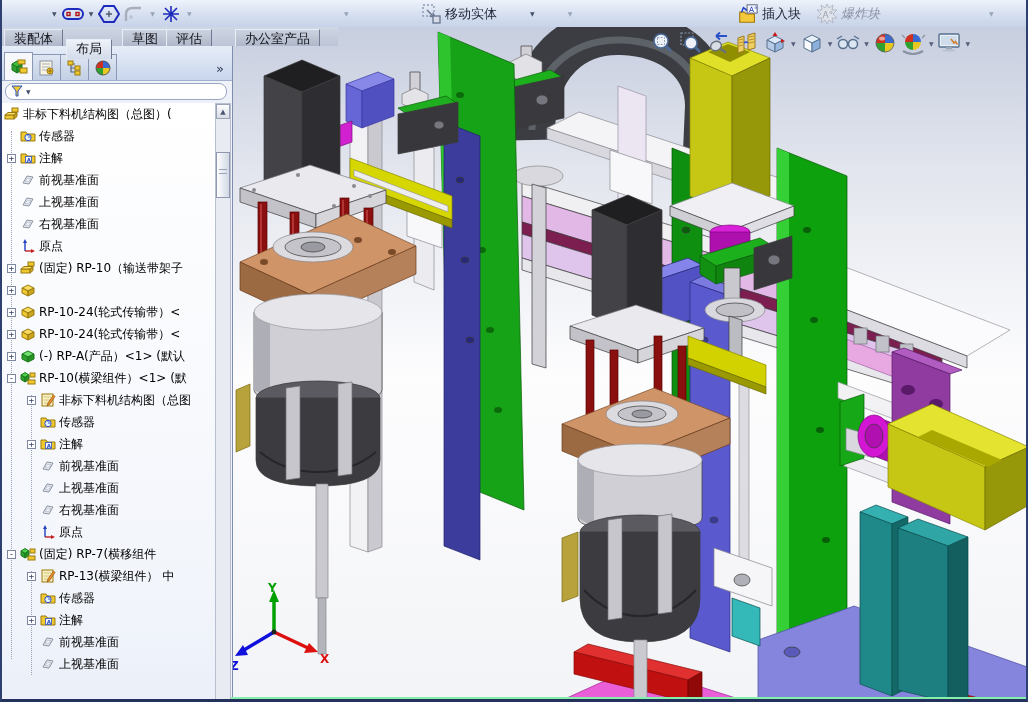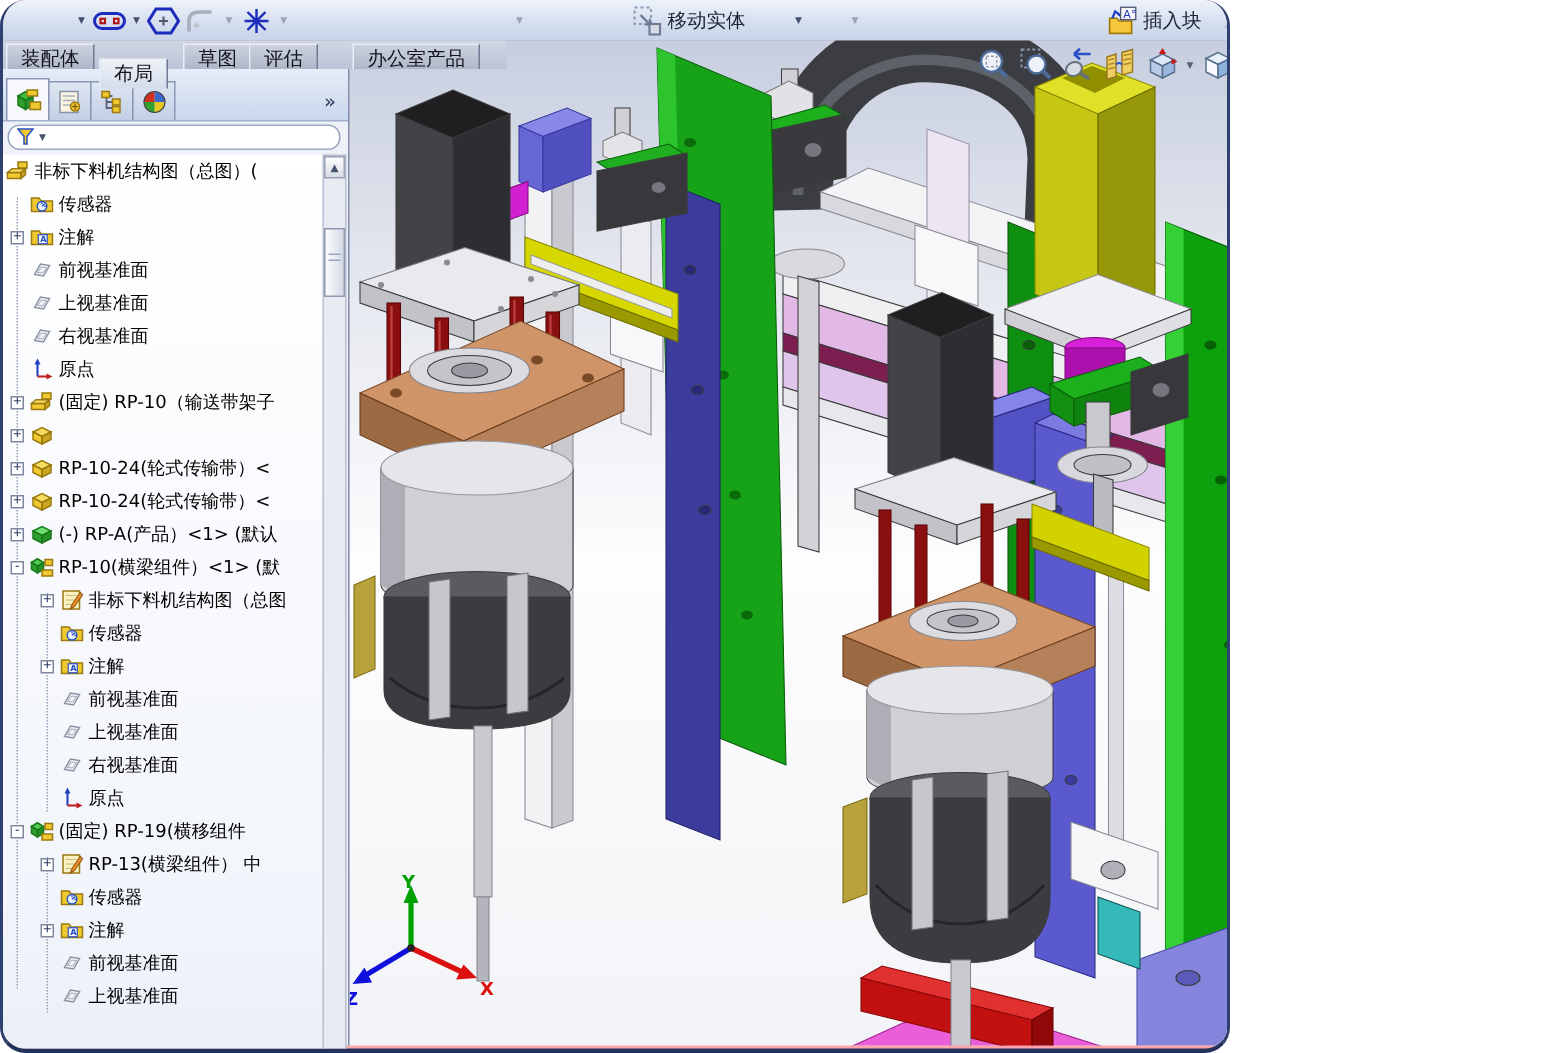--- a/index.html
+++ b/index.html
@@ -1,18 +1,18 @@
 <!DOCTYPE html>
 <html><head>
 <meta charset="utf-8">
 <style>
   html,body{margin:0;padding:0;}
   body{font-family:"DejaVu Sans","Liberation Sans",sans-serif;-webkit-font-smoothing:antialiased;}
-  .window{position:relative;width:820px;height:702px;overflow:hidden;background:#fca5a5;
-    border-left:2px solid #2e4070;border-right:2px solid #2e4070;border-bottom:3px solid #22325c;box-sizing:border-box;border-radius:17px;}
+  .window{position:relative;width:1028px;height:702px;overflow:hidden;background:#86efac;
+    border-left:2px solid #2e4070;border-right:2px solid #2e4070;border-bottom:3px solid #22325c;box-sizing:border-box;}
   
   .toolbar{position:absolute;left:0;top:0;width:100%;height:27px;
     background:linear-gradient(#eef3fb,#d6dff0 55%,#c7d3e9);border-bottom:1px solid #98a6c4;}
   .tb-group{position:absolute;top:2px;height:23px;display:flex;align-items:center;gap:3px;}
   .tb-ico{width:22px;height:22px;display:flex;align-items:center;justify-content:center;}
   .caret{font-size:6px;color:#45506a;padding:0 2px;}
   .caret.dis{color:#9aa4b8;}
   .tb-label{font-size:13px;color:#1c2436;white-space:nowrap;}
   .tb-label.dis{color:#8b93a6;font-style:italic;}
   
@@ -789,21 +789,21 @@
         </div>
         <div class="trow" style="padding-left: 5px;">
           <span class="expander">-</span>
           <span class="tico"><svg width="16" height="16" viewBox="0 0 16 16">
               <polygon points="1,5 5,2.5 9,5 5,7.5" fill="#4fcf4f" stroke="#1a7a1a"></polygon>
               <polygon points="1,5 5,7.5 5,12 1,9.5" fill="#2fa02f" stroke="#1a7a1a"></polygon>
               <polygon points="5,7.5 9,5 9,9.5 5,12" fill="#279027" stroke="#1a7a1a"></polygon>
               <rect x="8" y="10" width="7" height="4" fill="#f0c830" stroke="#9a7a10"></rect>
               <rect x="10" y="3" width="5" height="4" fill="#f0c830" stroke="#9a7a10"></rect>
             </svg></span>
-          <span class="tlabel">(固定) RP-19(横移组件</span>
+          <span class="tlabel">(固定) RP-7(横移组件</span>
         </div>
         <div class="trow" style="padding-left: 25px;">
           <span class="expander">+</span>
           <span class="tico"><svg width="16" height="16" viewBox="0 0 16 16">
               <rect x="2" y="2" width="11" height="12" fill="#f8f0c0" stroke="#9a7a10"></rect>
               <path d="M4 5h7M4 8h7M4 11h5" stroke="#c8b870" stroke-width="0.8"></path>
               <path d="M13.5 3 L8 11 l-1 3 2.6-1.6 L15 4.5 Z" fill="#f09030" stroke="#9a5a10" stroke-width="0.8"></path>
             </svg></span>
           <span class="tlabel">RP-13(横梁组件） 中</span>
         </div>

